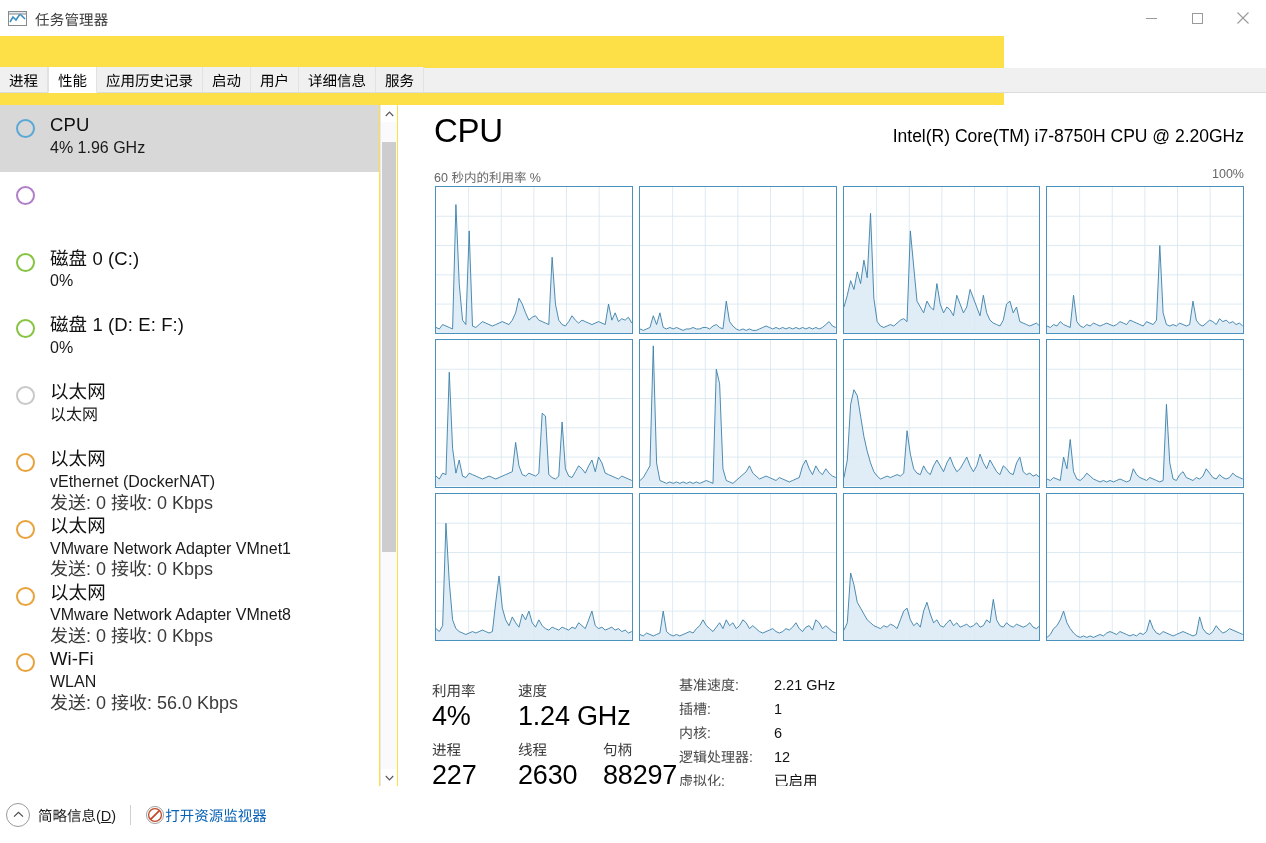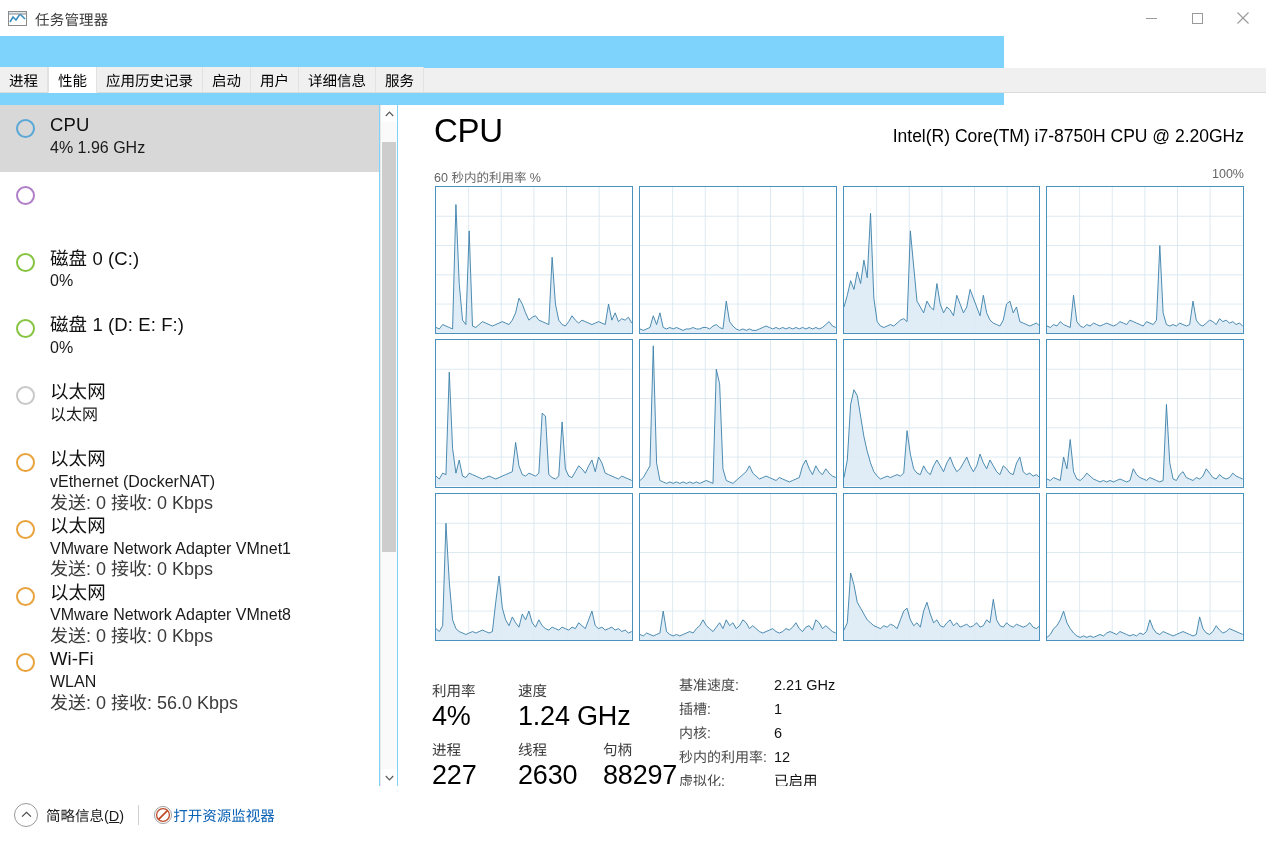--- a/index.html
+++ b/index.html
@@ -11,21 +11,21 @@
     overflow: hidden;
     background: #ffffff;
     font-family: "Liberation Sans", "DejaVu Sans", sans-serif;
     -webkit-font-smoothing: antialiased;
   }
 
   #app {
     position: relative;
     width: 1004px;
     height: 843px;
-    background: #7dd3fc;
+    background: #fde047;
     box-sizing: border-box;
   }
 
   
   .titlebar {
     position: absolute;
     left: 0; top: 0;
     width: 1266px; height: 36px;
     background: #ffffff;
     display: flex;
@@ -293,21 +293,21 @@
   }
 
   
   .statusbar {
     position: absolute;
     left: 0; bottom: 0;
     width: 1266px; height: 57px;
     background: #ffffff;
     display: flex;
     align-items: center;
-    padding-left: 14px;
+    padding-left: 6px;
     box-sizing: border-box;
   }
   .sb-chev {
     width: 22px; height: 22px;
     border: 1px solid #9a9a9a;
     border-radius: 50%;
     display: flex; align-items: center; justify-content: center;
     color: #4a4a4a;
     font-size: 11px;
     flex: 0 0 auto;
@@ -699,21 +699,21 @@
       </div>
     </div>
 
     <div class="stats-right" id="info-grid">
         <span class="info-label">基准速度:</span>
         <span class="info-value">2.21 GHz</span>
         <span class="info-label">插槽:</span>
         <span class="info-value">1</span>
         <span class="info-label">内核:</span>
         <span class="info-value">6</span>
-        <span class="info-label">秒内的利用率:</span>
+        <span class="info-label">逻辑处理器:</span>
         <span class="info-value">12</span>
         <span class="info-label">虚拟化:</span>
         <span class="info-value">已启用</span>
         <span class="info-label">L1 缓存:</span>
         <span class="info-value">384 KB</span>
         <span class="info-label">L2 缓存:</span>
         <span class="info-value">1.5 MB</span>
         <span class="info-label">L3 缓存:</span>
         <span class="info-value">9.0 MB</span>
       </div>

